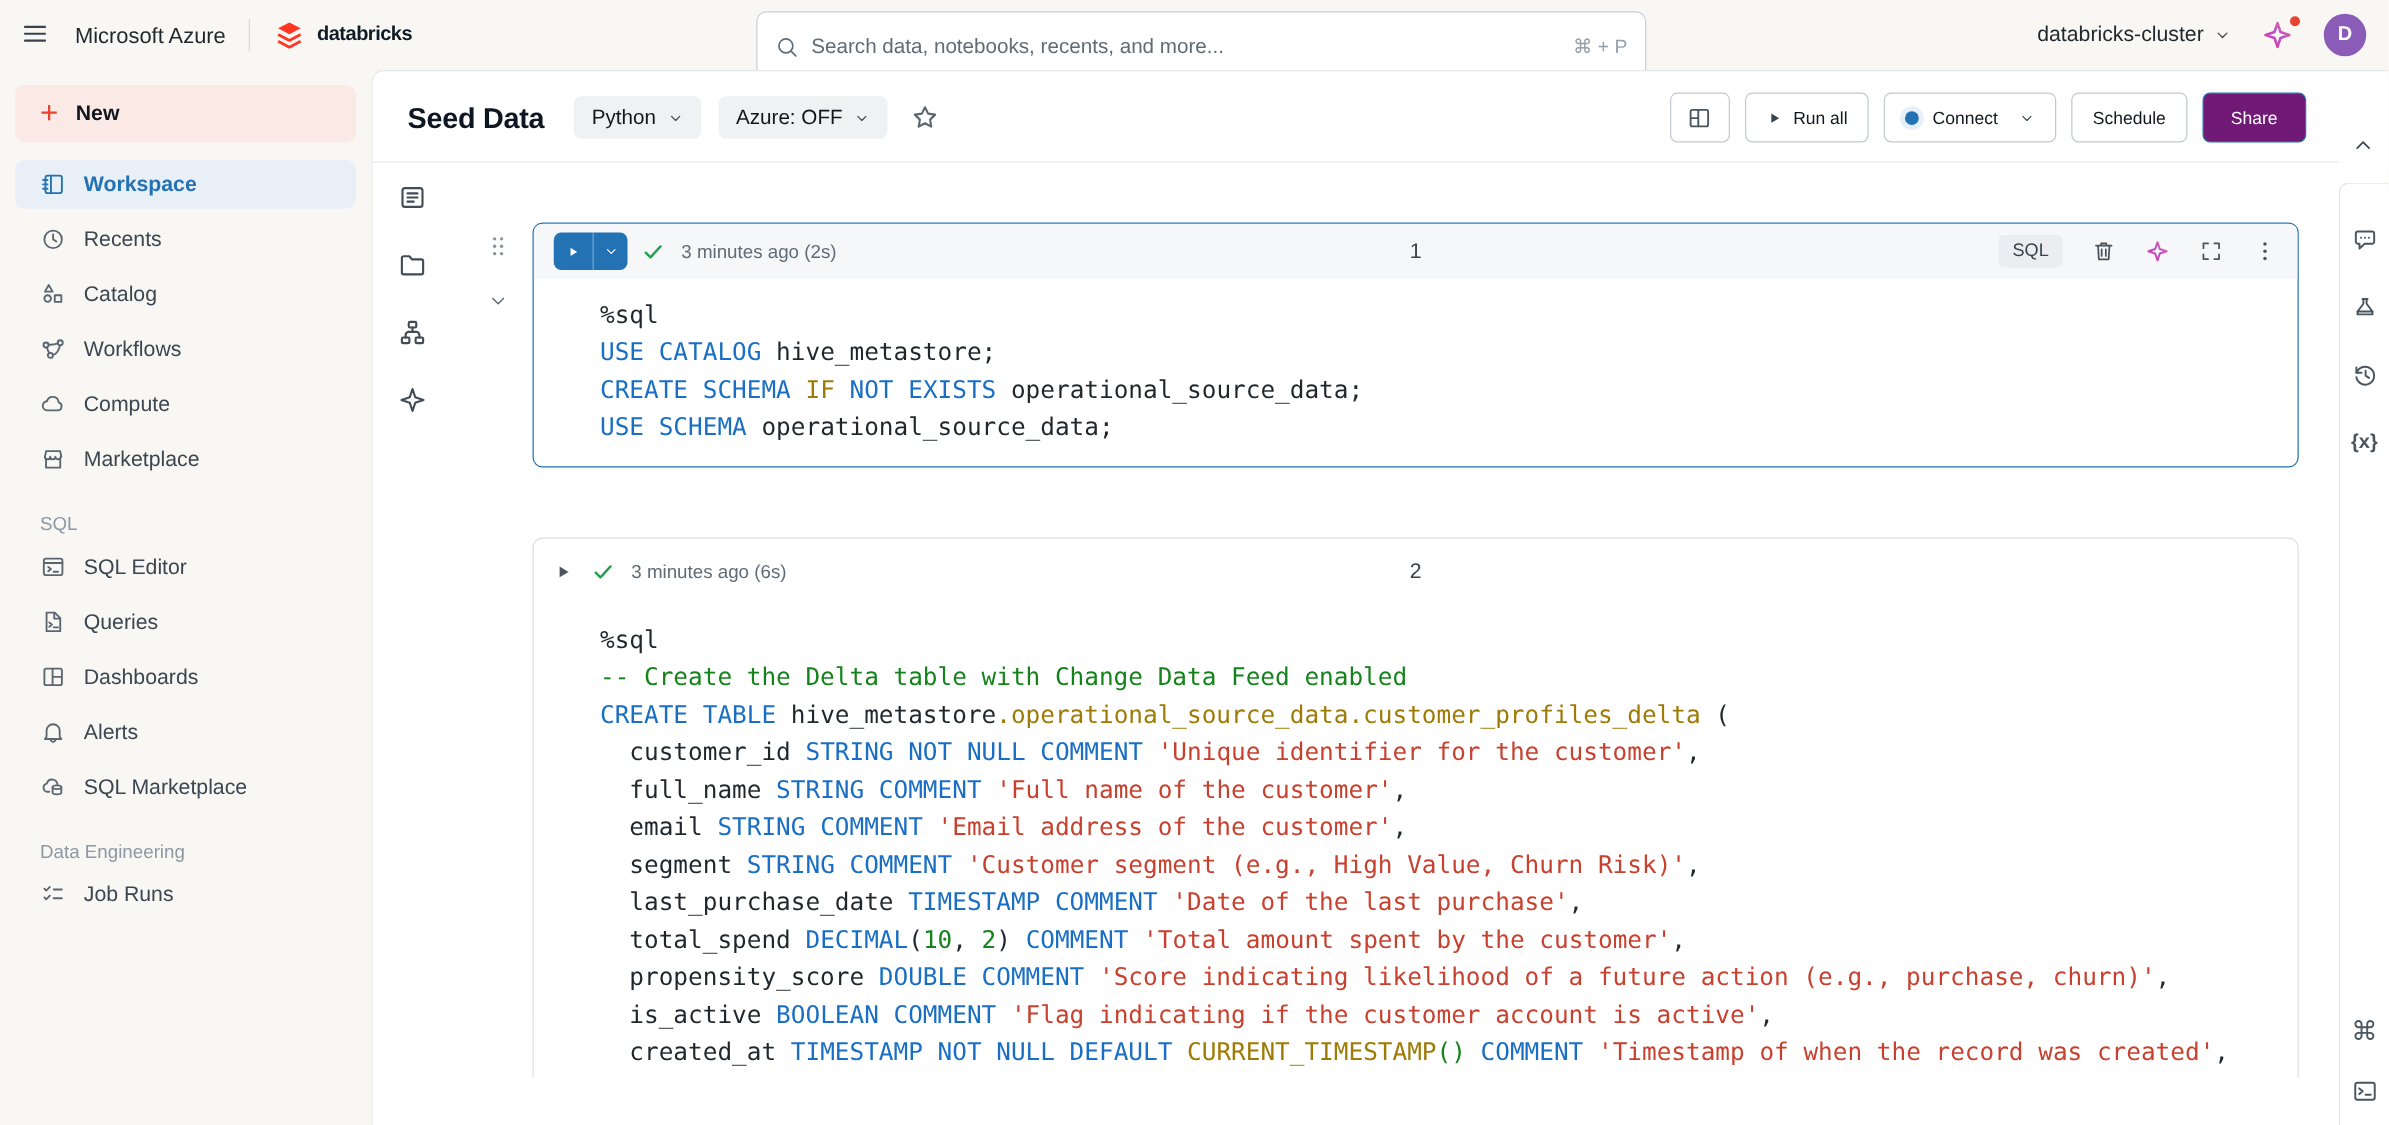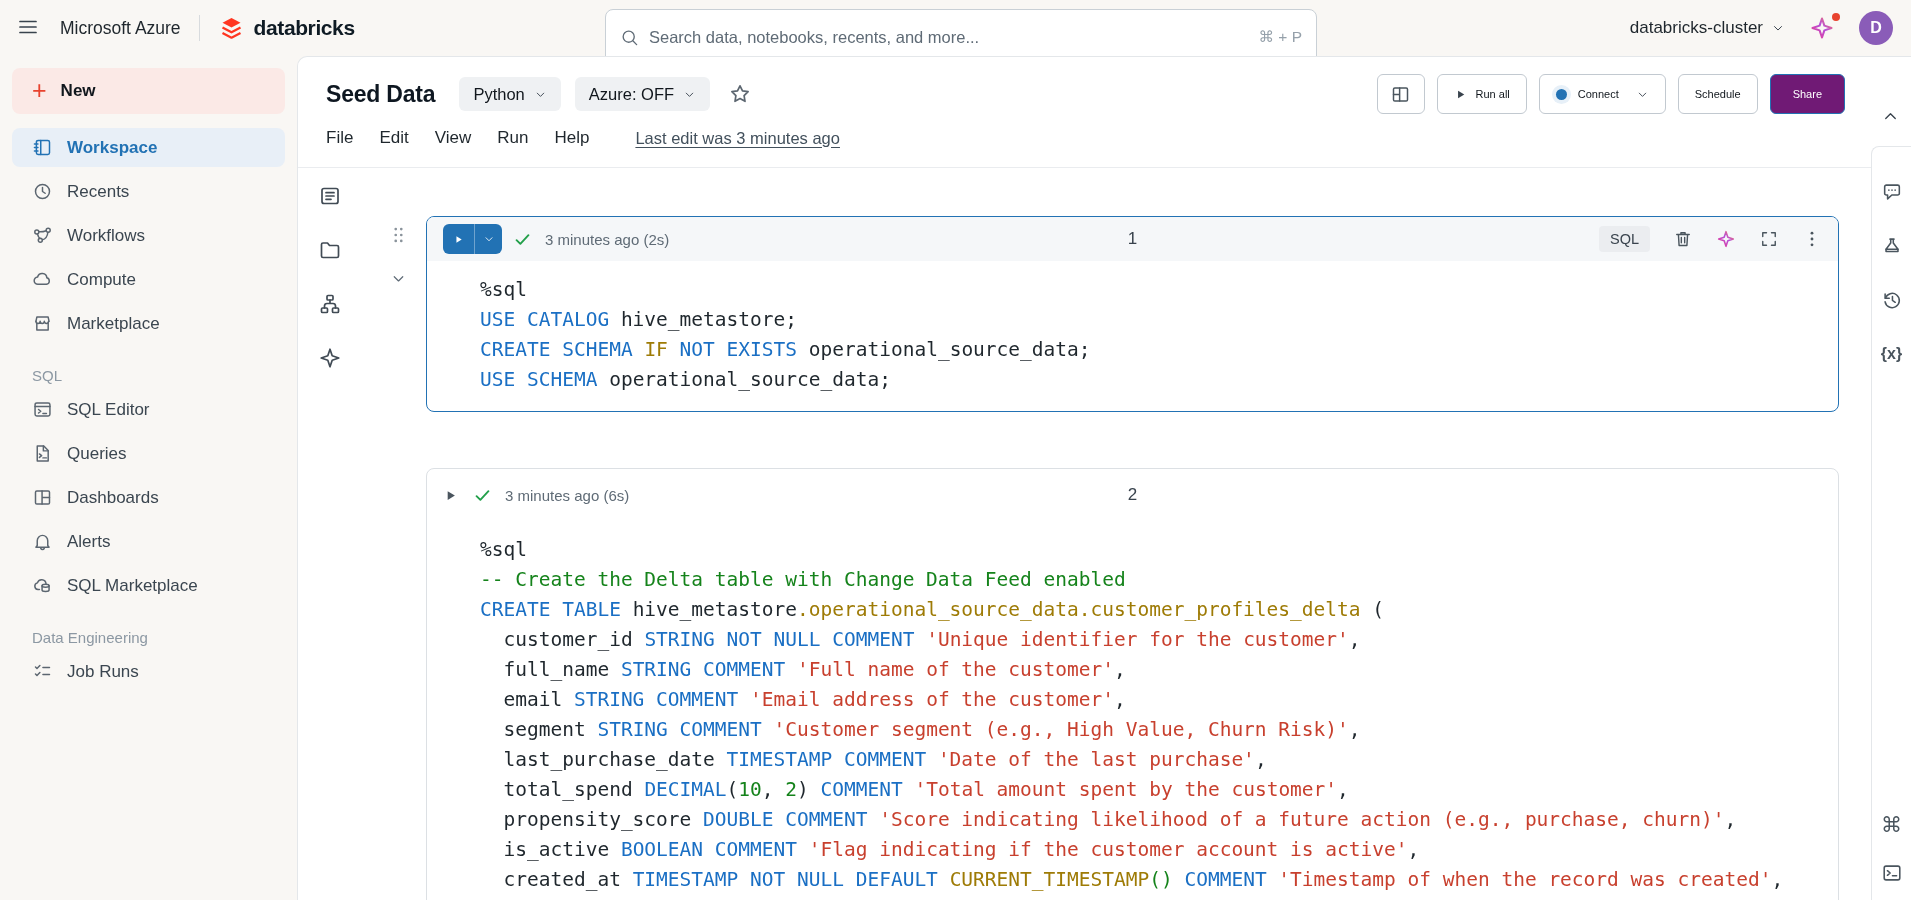--- a/index.html
+++ b/index.html
@@ -13,21 +13,21 @@
   .icon svg{width:100%;height:100%;display:block}
 
   
   .topbar{position:absolute;left:0;top:0;right:0;height:56px;display:flex;align-items:center;padding:0 18px 0 16px;box-sizing:border-box}
   .icon-btn{background:none;border:none;padding:0;color:#39434D}
   .hamb{width:24px;height:24px;color:#39434D}
   .azure{margin-left:20px;font-size:17.5px;color:#1F272D}
   .tb-divider{width:1px;height:26px;background:#D8DBDE;margin:0 18px}
   .brand{display:flex;align-items:center;gap:9px;background:none;border:none;padding:0}
   .logo-mark{width:27px;height:27px}
-  .brand-word{font-size:21px;font-weight:700;color:#0F1B24;letter-spacing:-0.4px}
+  .brand-word{font-size:16px;font-weight:700;color:#0F1B24;letter-spacing:-0.4px}
   .searchbar{position:absolute;left:605px;top:9px;width:712px;height:56px;background:#fff;border:1px solid #C9D0D6;border-radius:8px;display:flex;align-items:center;padding:0 14px;gap:10px;box-sizing:border-box}
   .s-ic{width:19px;height:19px;color:#5F6B76}
   .s-ph{font-size:16.5px;color:#5F6B76}
   .s-kbd{margin-left:auto;font-size:15.5px;color:#95A0AA}
   .tb-right{margin-left:auto;display:flex;align-items:center;gap:24px}
   .cluster{display:flex;align-items:center;gap:8px;font-size:17px;color:#1F272D;background:none;border:none;padding:0}
   .chev-sm{width:14px;height:14px;color:#39434D}
   .tb-sparkle{position:relative;width:26px;height:26px;background:none;border:none;padding:0}
   .tb-sparkle .icon{width:26px;height:26px}
   .notif-dot{position:absolute;top:-2px;right:-5px;width:8px;height:8px;border-radius:50%;background:#E8432E}
@@ -48,21 +48,21 @@
   
   .card{position:absolute;left:297px;top:56px;right:0;bottom:0;background:#fff;border-top-left-radius:10px;border-top:1px solid #E4E7EA;border-left:1px solid #E4E7EA;overflow:hidden;box-sizing:border-box}
   .nb-header{position:relative;margin-right:40px;padding:14px 26px 12px 28px;border-bottom:1px solid #EAECEF}
   .row1{display:flex;align-items:center;height:46px}
   .nb-title{font-size:23px;font-weight:700;color:#0E1721;letter-spacing:-0.2px;margin:0}
   .pill{display:flex;align-items:center;gap:9px;background:#EFF1F3;border:none;border-radius:6px;height:34px;padding:0 14px;font-size:16.5px;color:#11171D;margin-left:14px}
   .pill:first-of-type{margin-left:24px}
   .pill .chev-sm{width:13px;height:13px}
   .star-btn{width:24px;height:24px;margin-left:18px;color:#5C6670;background:none;border:none;padding:0}
   .right-tools{margin-left:auto;display:flex;align-items:center;gap:12px}
-  .btn{display:flex;align-items:center;gap:9px;height:40px;padding:0 16px;background:#fff;border:1px solid #C2C9D0;border-radius:6px;font-size:11px;color:#11171D}
+  .btn{display:flex;align-items:center;gap:9px;height:40px;padding:0 16px;background:#fff;border:1px solid #C2C9D0;border-radius:6px;font-size:14px;color:#11171D}
   .btn.icon-only{width:48px;justify-content:center;padding:0}
   .grid-ic{width:21px;height:21px;color:#4A555E}
   .bplay{width:13px;height:13px;color:#39434D}
   .conn-dot{width:11px;height:11px;border-radius:50%;background:#2272B4;box-shadow:0 0 0 4px #E7F0F8;margin-right:2px}
   .btn .conn-chev{width:13px;height:13px;color:#39434D;margin-left:8px}
   .btn.share{background:#701a75;border-color:#2272B4;color:#fff;padding:0 22px;font-weight:500}
   .row2{display:flex;align-items:center;gap:26px;height:34px;margin-top:4px}
   .menu-item{font-size:17px;color:#1F272D}
   .last-edit{font-size:16.5px;color:#42505C;text-decoration:underline;text-underline-offset:3px;margin-left:20px}
   .collapse-chev{position:absolute;top:48px;right:8px;width:26px;height:26px;color:#39434D;background:none;border:none;padding:0}
@@ -191,20 +191,30 @@
             <svg viewBox="0 0 24 24" fill="none" stroke="currentColor" stroke-width="1.7" stroke-linecap="round" stroke-linejoin="round">
               <circle cx="12" cy="12" r="8"></circle>
               <path d="M12 7.5V12l3 2"></path>
             </svg>
           </span>
           <span class="side-txt">Recents</span>
         </div>
         <div class="side-item">
           <span class="icon">
             <svg viewBox="0 0 24 24" fill="none" stroke="currentColor" stroke-width="1.7" stroke-linecap="round" stroke-linejoin="round">
+              <path d="M8 3.5l3.5 6h-7z"></path>
+              <circle cx="7" cy="15.8" r="3"></circle>
+              <rect x="13.5" y="12.8" width="6" height="6"></rect>
+            </svg>
+          </span>
+          <span class="side-txt">Catalog</span>
+        </div>
+        <div class="side-item">
+          <span class="icon">
+            <svg viewBox="0 0 24 24" fill="none" stroke="currentColor" stroke-width="1.7" stroke-linecap="round" stroke-linejoin="round">
               <circle cx="5.5" cy="8" r="2.3"></circle>
               <circle cx="18.5" cy="6" r="2.3"></circle>
               <circle cx="9.5" cy="17.5" r="2.3"></circle>
               <path d="M7.8 7.7c3 .4 6.8-.6 8.5-1.2M6.2 10.2c.7 2.3 1.9 4.6 3 5.4M11.8 17c3-.6 5.8-4.2 6.4-8.7"></path>
             </svg>
           </span>
           <span class="side-txt">Workflows</span>
         </div>
         <div class="side-item">
           <span class="icon">
@@ -339,30 +349,20 @@
               </svg>
             </span>
         </button>
         <button class="btn">
             <span>Schedule</span>
           </button>
         <button class="btn share">
             <span>Share</span>
           </button>
       </div>
-    </div>
-    <div class="row2">
-      <span id="menubar" style="display:flex;gap:26px">
-          <span class="menu-item">File</span>
-          <span class="menu-item">Edit</span>
-          <span class="menu-item">View</span>
-          <span class="menu-item">Run</span>
-          <span class="menu-item">Help</span>
-        </span>
-      <span class="last-edit">Last edit was 3 minutes ago</span>
     </div>
   </div>
 
   <button class="collapse-chev"><span class="icon">
         <svg viewBox="0 0 24 24" fill="none" stroke="currentColor" stroke-width="1.7" stroke-linecap="round" stroke-linejoin="round">
           <path d="M6 14.5l6-6 6 6"></path>
         </svg>
       </span></button>
 
   <div class="nb-body">

